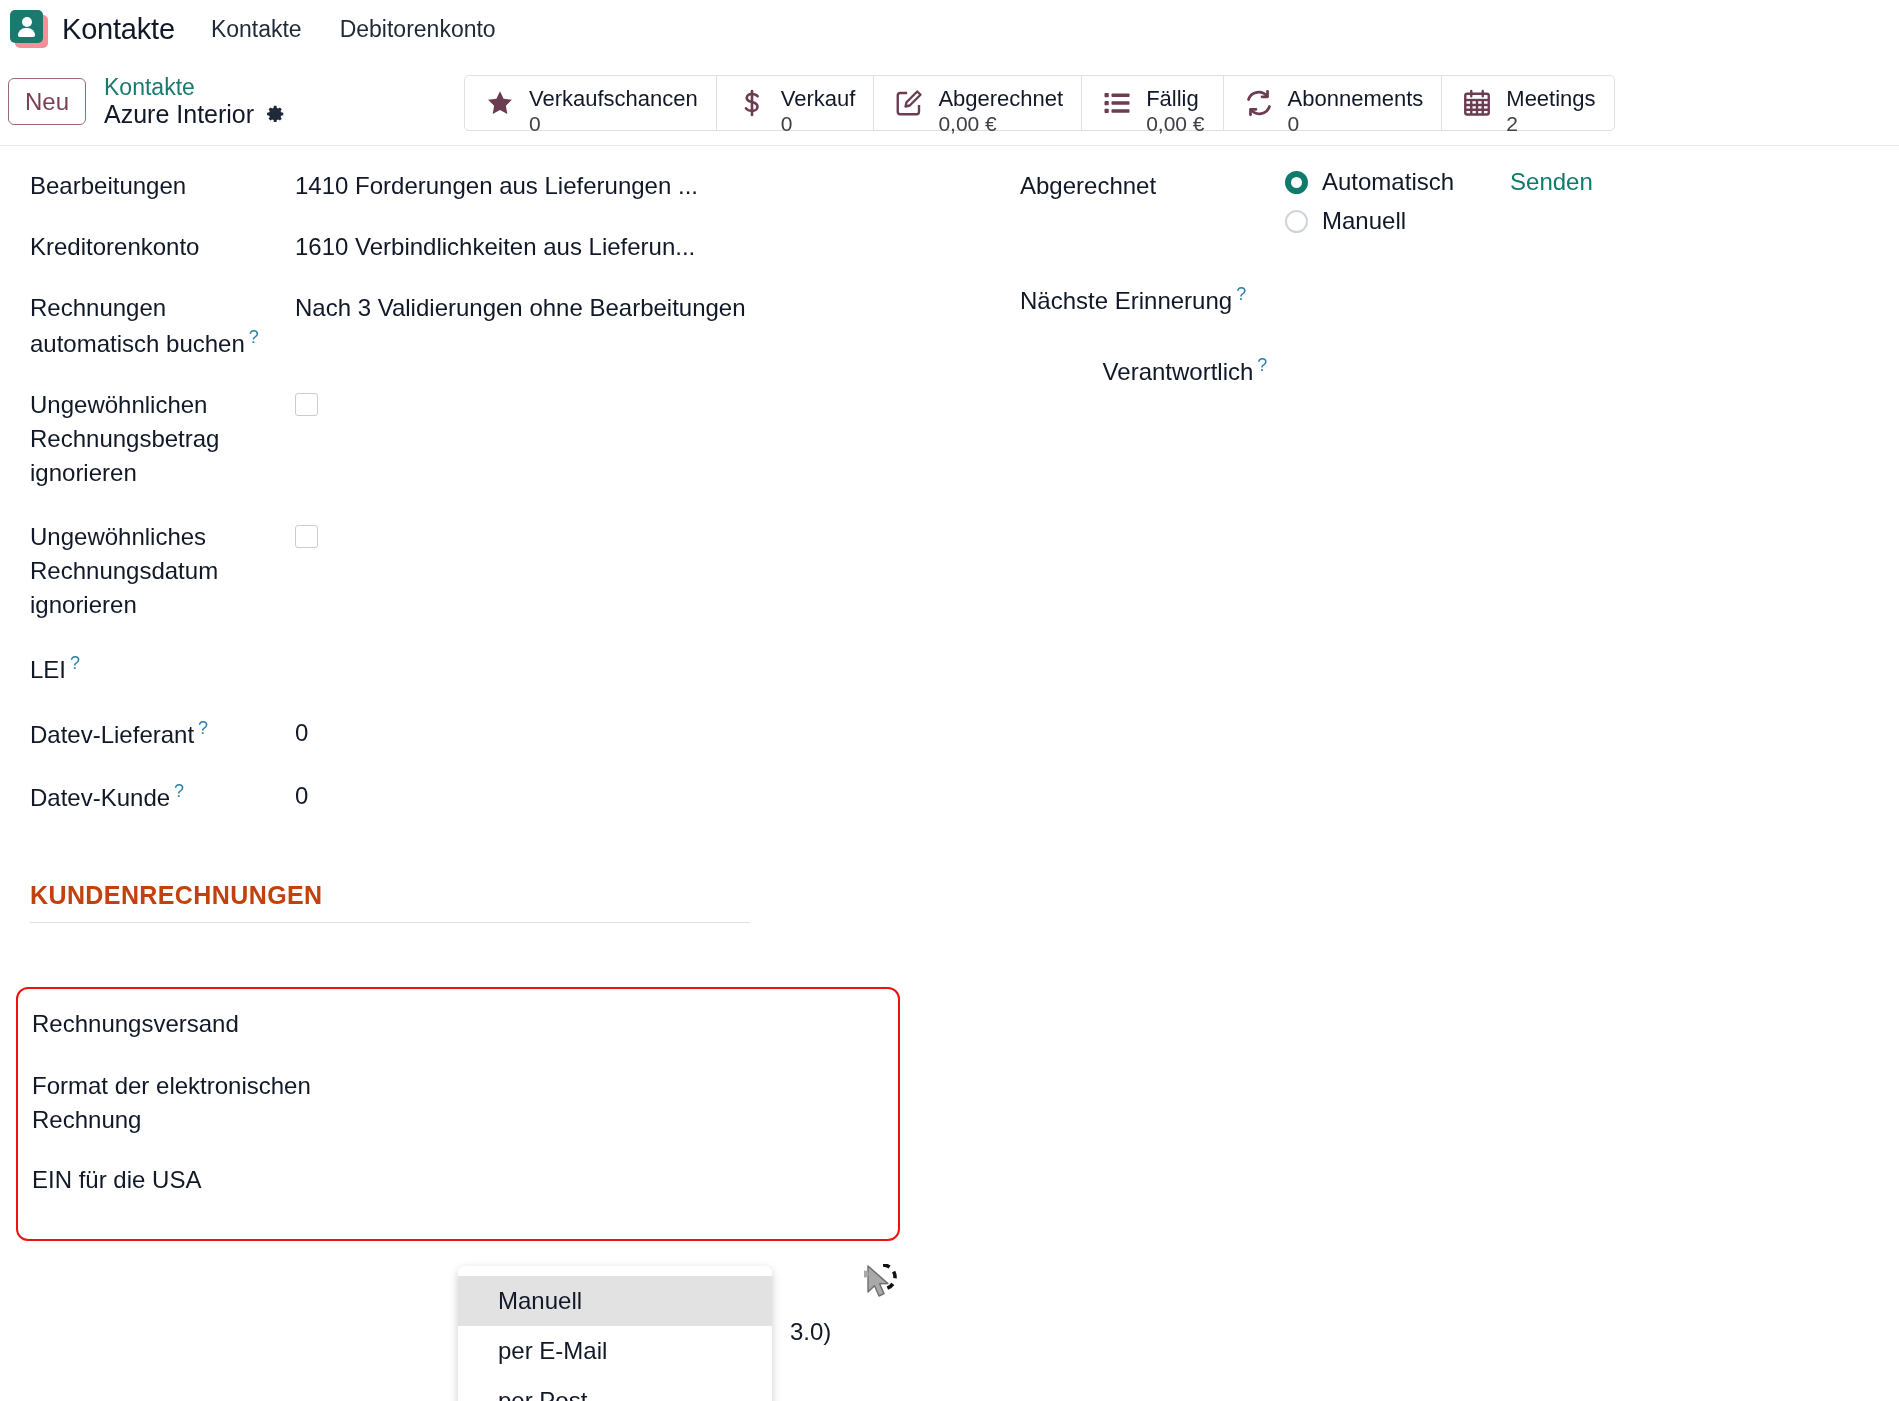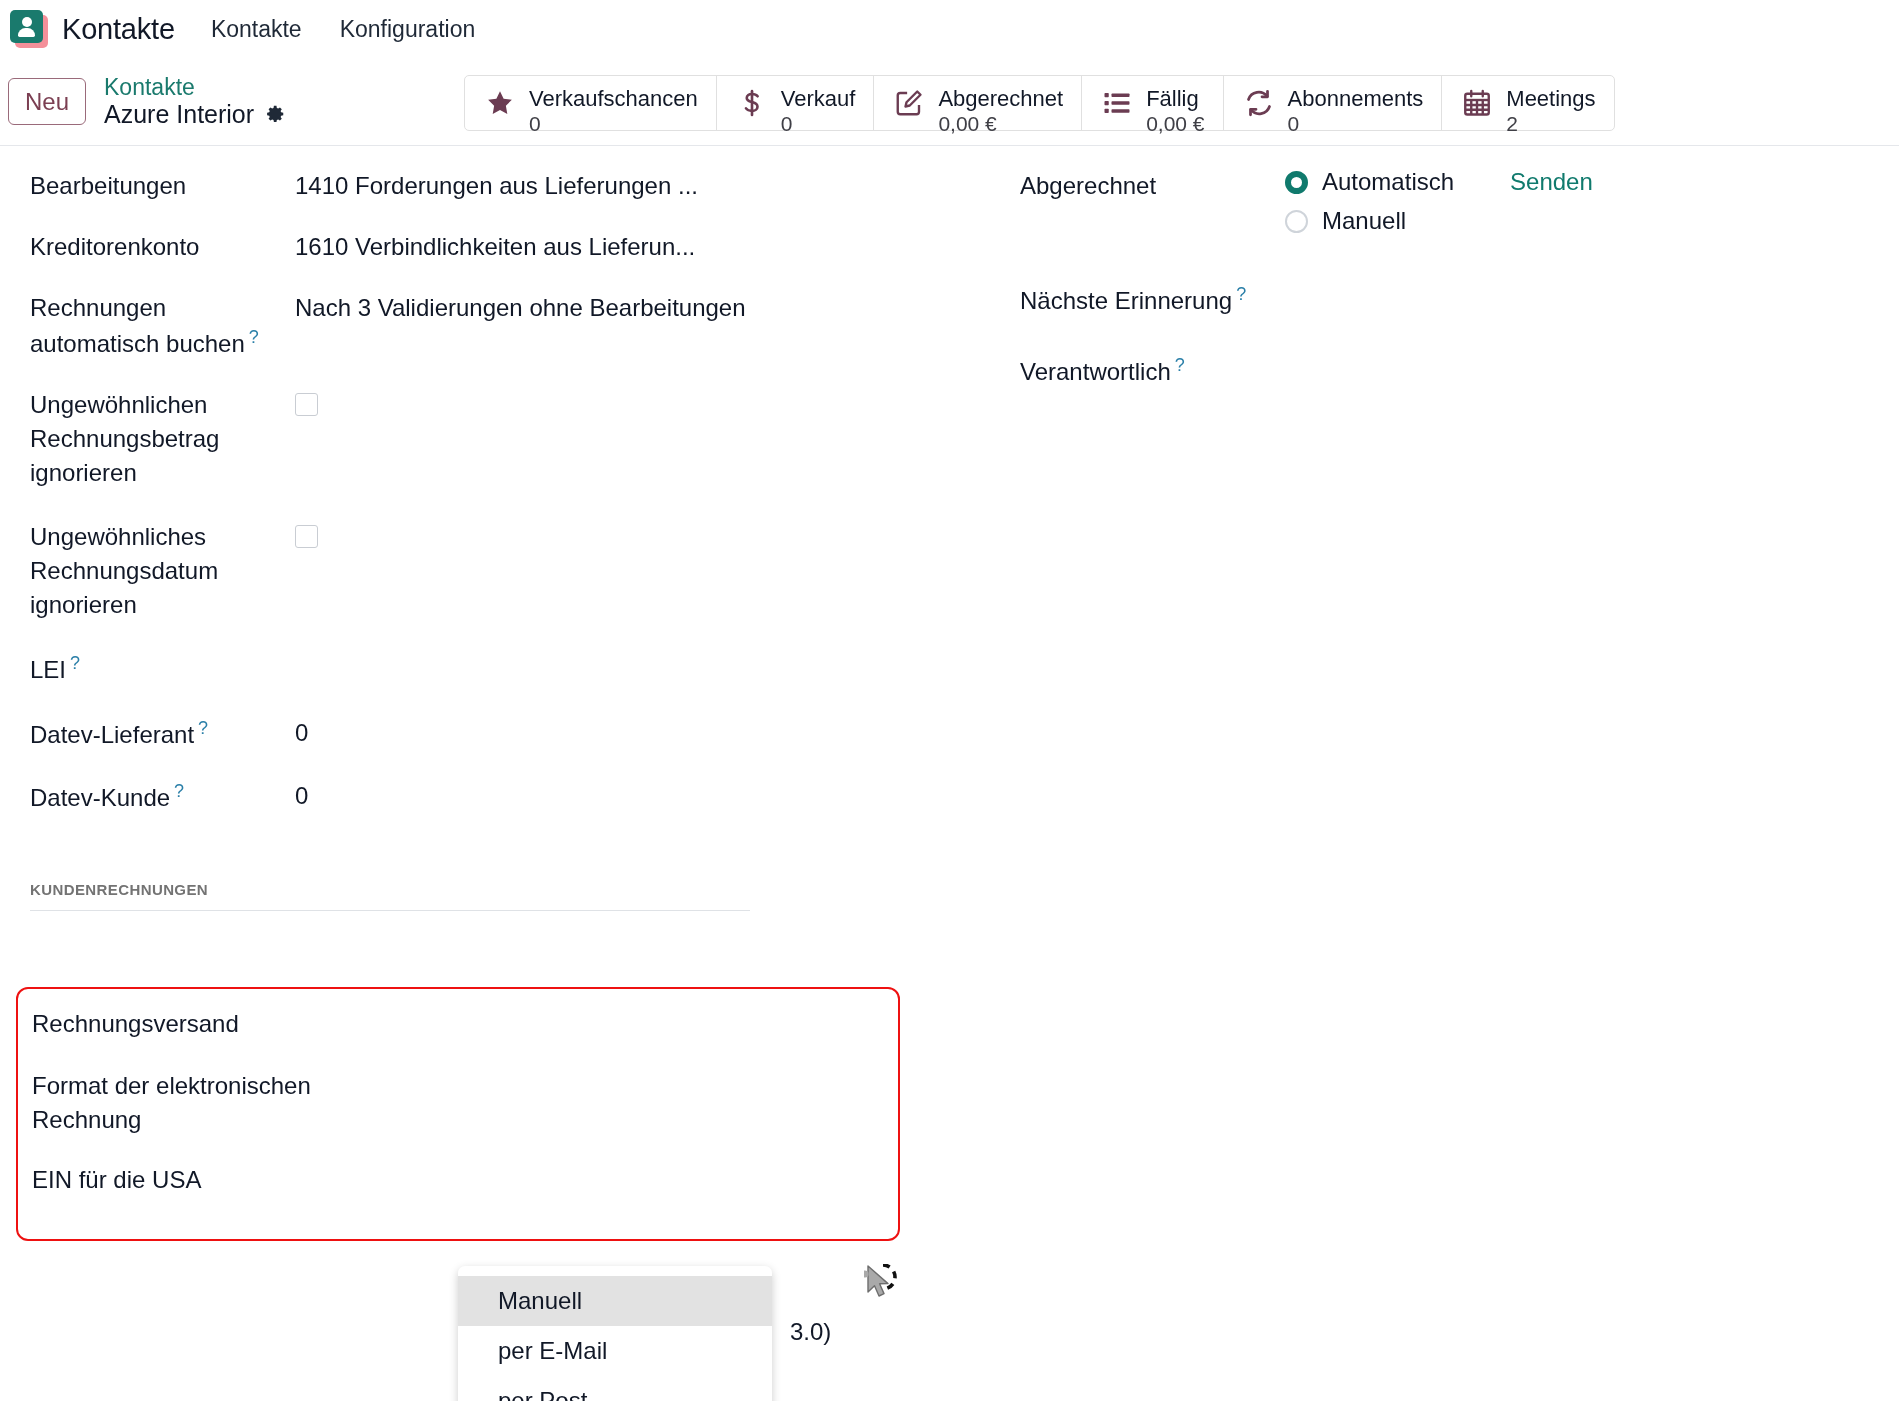--- a/index.html
+++ b/index.html
@@ -217,24 +217,24 @@
   }
   .erin-row { display: flex; align-items: flex-start; }
 
   
   .section-head {
     position: absolute;
     left: 30px; top: 735px;
     width: 720px;
   }
   .section-title {
-    font-size: 15px;
+    font-size: 25px;
     font-weight: bold;
     letter-spacing: 0.4px;
-    color: #737373;
+    color: #c2410c;
     padding-bottom: 12px;
   }
   .section-rule { height: 1px; background: #dfe2e6; width: 720px; }
 
   
   .hl-box {
     position: absolute;
     left: 16px; top: 841px;
     width: 884px; height: 254px;
     border: 2px solid #ee1111;
@@ -310,21 +310,21 @@
   <div class="app-icon">
     <div class="shadow"></div>
     <div class="card">
       <div class="head"></div>
       <div class="body"></div>
     </div>
   </div>
   <div class="brand">Kontakte</div>
   <div class="nav-menu">
     <div class="item">Kontakte</div>
-    <div class="item">Konfiguration</div>
+    <div class="item">Debitorenkonto</div>
   </div>
 </div>
 
 <div class="control-panel">
   <button class="btn-new">Neu</button>
 
   <div class="breadcrumb-block">
     <div class="bc-parent">Kontakte</div>
     <div class="bc-current-row">
       <span class="bc-current">Azure Interior</span>
@@ -501,21 +501,21 @@
       </div>
 
       <div class="field-row" style="margin-bottom:34px;">
         <div class="f-label" style="width:330px;flex:0 0 330px;">
           <span>Nächste Erinnerung</span><span class="tip">?</span>
         </div>
         <div class="f-value"></div>
       </div>
 
       <div class="field-row">
-        <div class="f-label" style="width:330px;flex:0 0 330px;">
+        <div class="f-label" style="width:330px;flex:0 0 330px;text-align:center;">
           <span>Verantwortlich</span><span class="tip">?</span>
         </div>
         <div class="f-value"></div>
       </div>
 
     </div>
   </div>
 
   <div class="section-head">
     <div class="section-title">KUNDENRECHNUNGEN</div>

